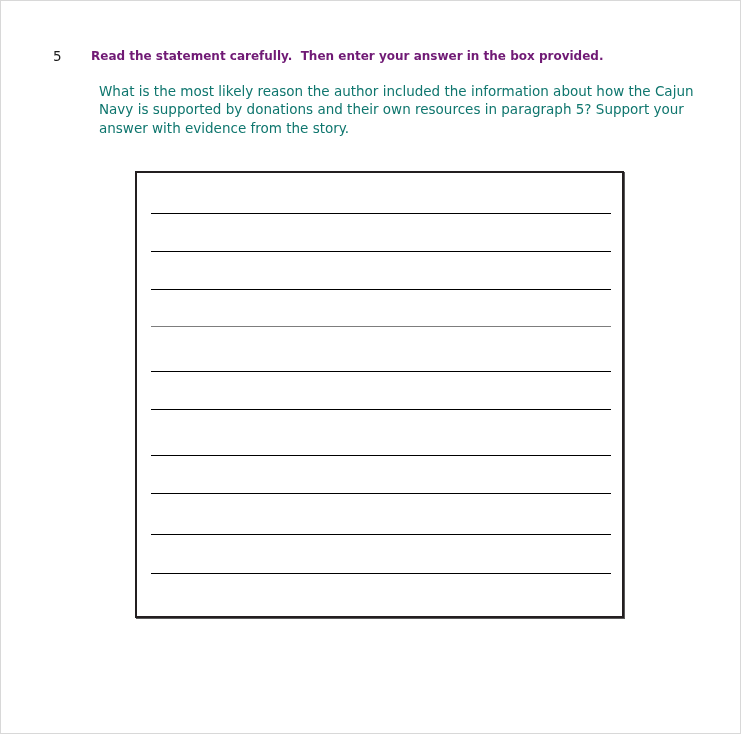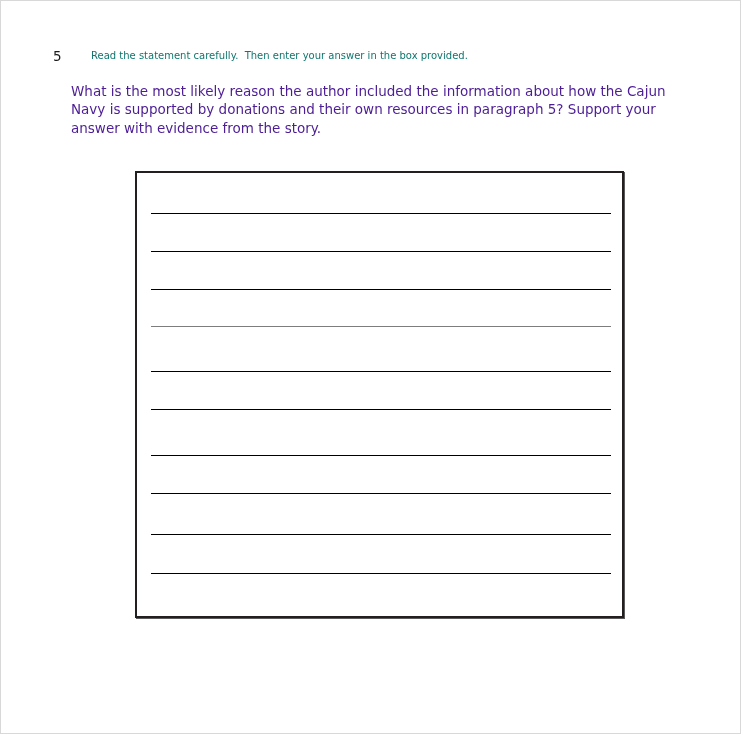--- a/index.html
+++ b/index.html
@@ -37,31 +37,32 @@
     left: 0px;
     top: 0px;
     width: 26px;
     font-size: 13.5px;
     line-height: 18px;
     color: #1a1a1a;
     text-align: left;
   }
   .question-instruction {
     margin-left: 38px;
-    font-size: 10px;
+    font-size: 12px;
     line-height: 18px;
-    color: #0f766e;
+    color: #701a75;
     white-space: pre-wrap;
+    font-weight: bold;
   }
   .question-prompt {
-    margin-left: 18px;
+    margin-left: 46px;
     margin-top: 17px;
     font-size: 13.5px;
     line-height: 18.4px;
-    color: #4c1d95;
+    color: #0f766e;
     width: 600px;
     white-space: pre-wrap;
   }
 
   
   .answer-box {
     position: absolute;
     left: 134px;
     top: 170px;
     width: 489px;

